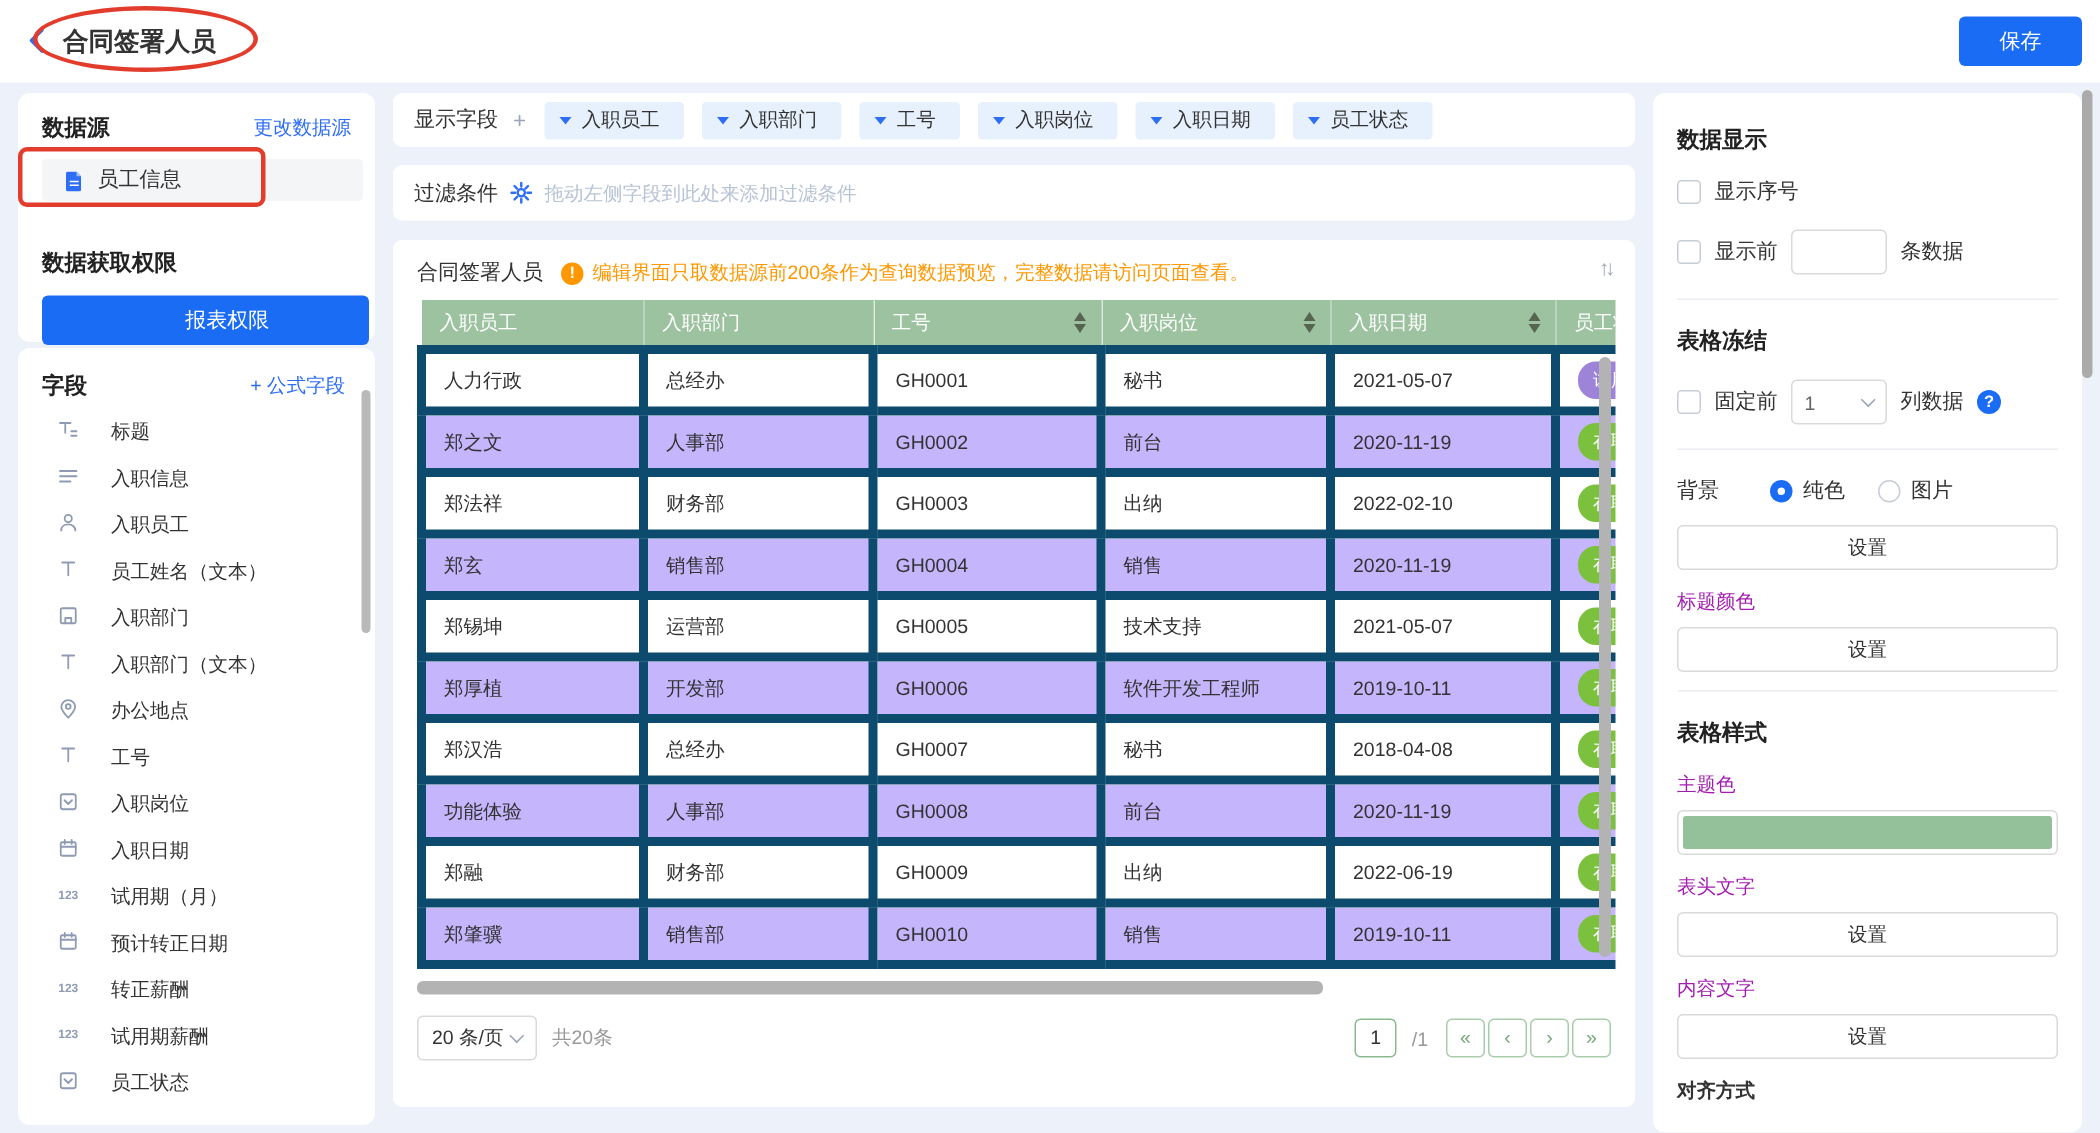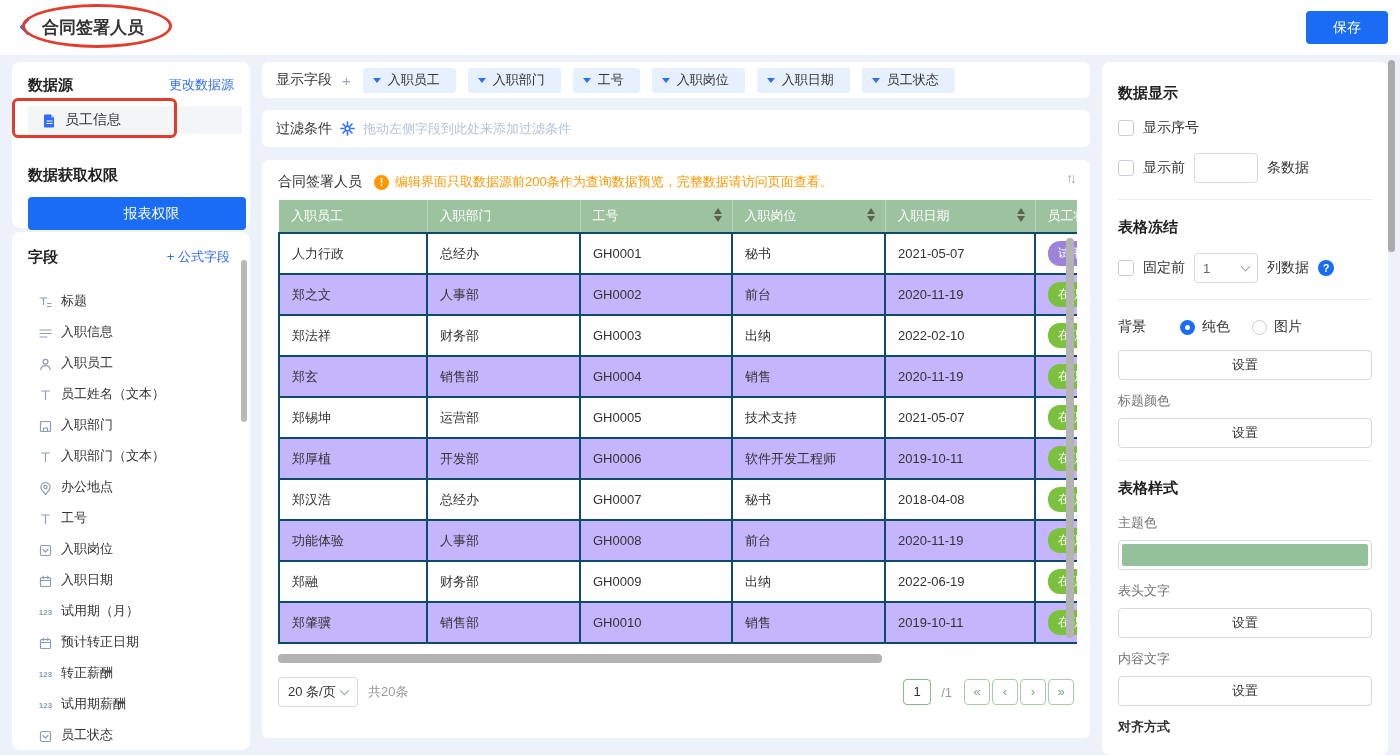--- a/index.html
+++ b/index.html
@@ -30,21 +30,21 @@
     display:flex; align-items:center; gap:8px; padding-left:14px; font-size:14px; cursor:pointer; }
   .annot-rect { position:absolute; left:0; top:36px; width:165px; height:40px;
     border:3px solid #e23c2c; border-radius:6px; pointer-events:none; }
   .perm-title { margin-top:32px; font-size:15px; font-weight:bold; color:#222; }
   .perm-btn { margin-top:12px; width:218px; height:33px; background:#1b6cf5; color:#fff;
     border:none; border-radius:4px; font-size:14px; cursor:pointer;padding-left:29px; }
 
   .card-fields { position:absolute; left:12px; top:232px; width:238px; height:518px;
     padding:16px 12px 0 16px; overflow:hidden; }
   .field-list { margin-top:12px; }
-  .field-item { height:31px; display:flex; align-items:flex-end; gap:8px; padding-left:10px;
+  .field-item { height:31px; display:flex; align-items:flex-start; gap:21px; padding-left:10px;
     font-size:13px; color:#333; cursor:grab; }
   .f-icon { width:15px; height:15px; display:inline-flex; align-items:center; justify-content:center;
     color:#8f9bb3; flex:0 0 15px; }
   .f-icon svg { width:15px; height:15px; }
   .num-glyph { font-size:8px; font-weight:bold; color:#8f9bb3; letter-spacing:0; }
   .fields-scroll { position:absolute; right:3px; top:28px; width:6px; height:162px;
     background:#b9b9b9; border-radius:3px; }
 
   
   .chips-card { position:absolute; left:262px; top:62px; width:828px; height:36px; border-radius:6px;
@@ -73,21 +73,21 @@
   .tbl-wrap { position:absolute; left:16px; top:40px; width:799px; height:450px; overflow:hidden; }
   table.grid { width:876px; table-layout:fixed; border-collapse:collapse; font-size:13px; }
   .grid th { background:#9cc2a0; color:#fff; font-weight:normal; text-align:left;
     height:33px; padding:0 12px; border-right:1px solid #b9d3bc; position:relative; }
   .grid th:last-child { border-right:none; }
   .sort-arrows { position:absolute; right:10px; top:8px; display:flex; flex-direction:column; gap:2px; cursor:pointer; }
   .sa-up { width:0; height:0; border-left:4px solid transparent; border-right:4px solid transparent;
     border-bottom:6px solid #55654f; }
   .sa-dn { width:0; height:0; border-left:4px solid transparent; border-right:4px solid transparent;
     border-top:6px solid #55654f; }
-  .grid td { height:41px; padding:0 12px; border:2px solid #0c4a6e; background:#fff; color:#333;
+  .grid td { height:41px; padding:0 12px; border:6px solid #0c4a6e; background:#fff; color:#333;
     white-space:nowrap; overflow:hidden; }
   .grid tr.alt td { background:#c4b5fd; }
   .badge { display:inline-block; padding:4px 10px; border-radius:12px; color:#fff; font-size:12px; white-space:nowrap; }
   .badge.trial { background:#9d84d9; }
   .badge.active { background:#7cc13e; }
   .tbl-vscroll { position:absolute; left:804px; top:78px; width:8px; height:400px; background:#b3b3b3; border-radius:4px; }
   .tbl-hscroll { position:absolute; left:16px; top:494px; width:604px; height:9px; background:#b3b3b3; border-radius:4px; }
 
   .pager { position:absolute; left:16px; right:16px; top:516px; height:32px; display:flex; align-items:center; gap:10px; }
   .psize { width:80px; height:30px; border:1px solid #d9d9d9; border-radius:4px; display:flex;
@@ -121,21 +121,21 @@
   .radio-row { display:flex; align-items:center; font-size:14px; color:#333; margin-bottom:14px; }
   .radio-row .lbl { width:62px; }
   .radio { width:15px; height:15px; border-radius:50%; margin-right:7px; cursor:pointer; position:relative; }
   .radio.on { background:#1b6cf5; }
   .radio.on::after { content:""; position:absolute; left:5px; top:5px; width:5px; height:5px;
     border-radius:50%; background:#fff; }
   .radio.off { border:1px solid #c8cdd6; background:#fff; }
   .radio-item { display:flex; align-items:center; margin-right:22px; cursor:pointer; }
   .set-btn { width:100%; height:30px; border:1px solid #d9d9d9; background:#fff; border-radius:4px;
     font-size:13px; color:#333; cursor:pointer; margin-bottom:12px; display:block; }
-  .lbl-sm { color:#737373; font-size:13px; margin-bottom:8px; }
+  .lbl-sm { color:#a21caf; font-size:13px; margin-bottom:8px; }
   .swatch { height:30px; border:1px solid #d9d9d9; border-radius:4px; padding:3px; margin-bottom:12px; cursor:pointer; }
   .swatch-in { height:100%; background:#95c19a; border-radius:2px; }
   .align-lbl { color:#333; font-size:13px; font-weight:600; margin:4px 0 10px; }
   .panel-scroll { position:absolute; left:1388px; top:60px; width:7px; height:192px;
     background:#ababab; border-radius:4px; }
 </style>
 </head>
 <body>
 
 <div class="topbar">

